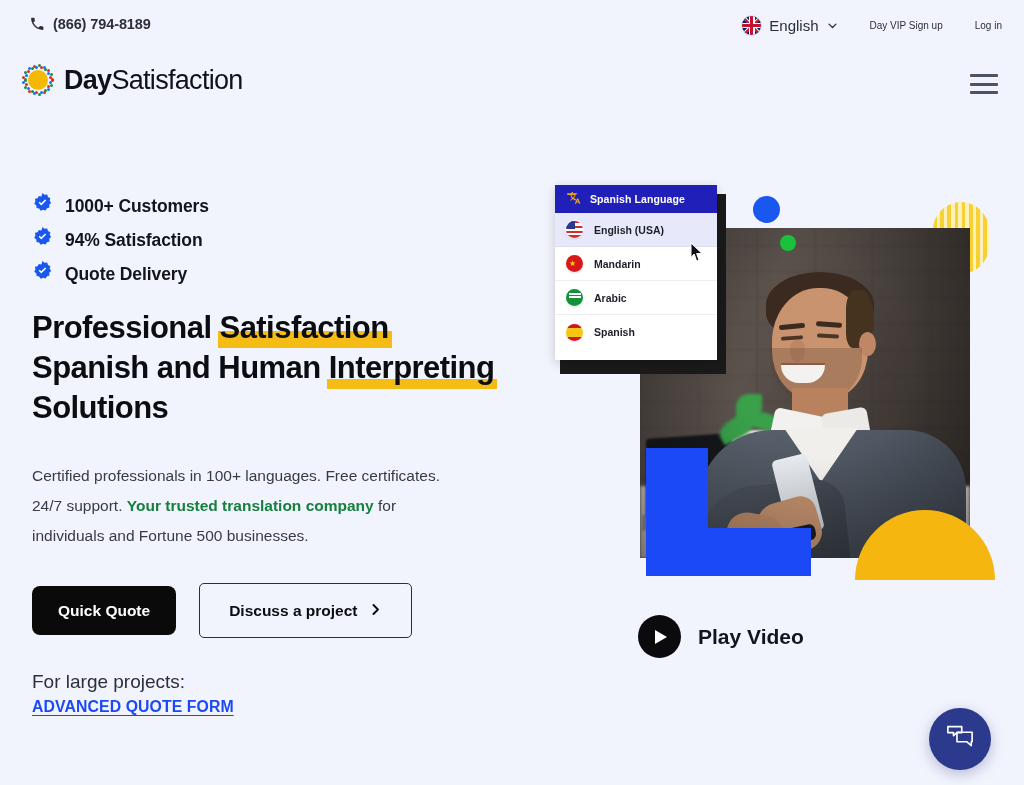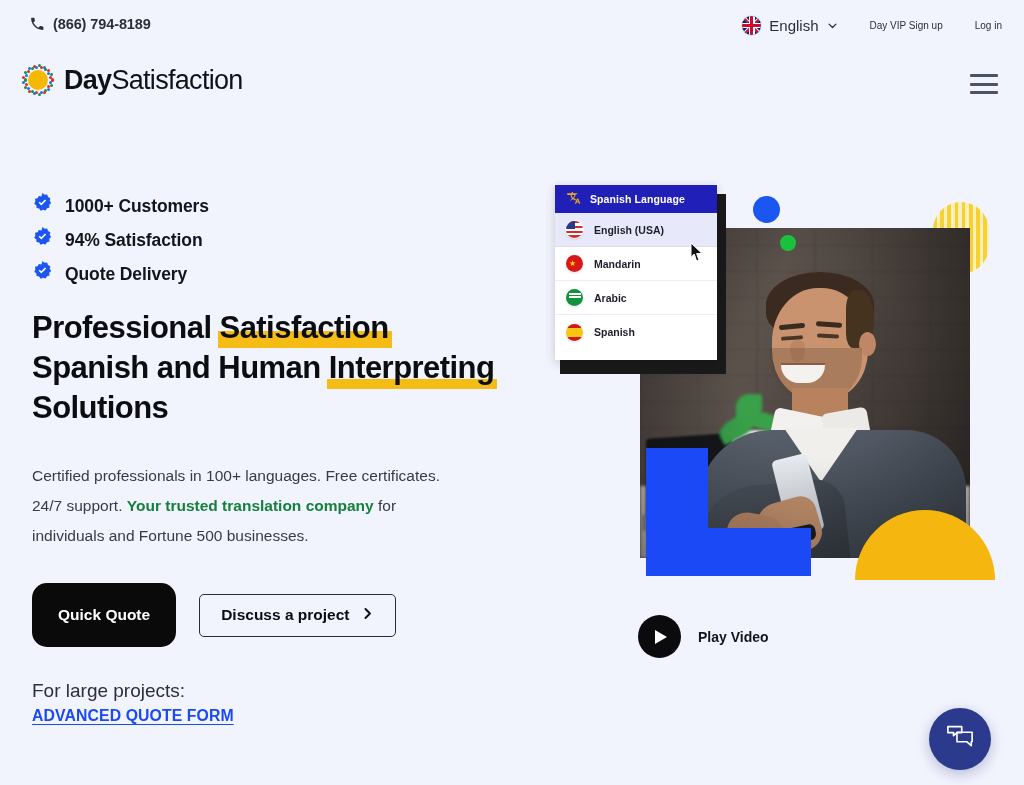--- a/index.html
+++ b/index.html
@@ -54,22 +54,22 @@
 
   .headline { margin-top:23px; font-size:31px; font-weight:800; line-height:40px; color:#0c0d11; letter-spacing:-0.55px; }
   .hl { position:relative; display:inline-block; z-index:1; }
   .hl::before { content:""; position:absolute; left:-2px; right:-3px; bottom:0px; height:17px; background:#f5bc15; z-index:-1; }
   .hl2::before { bottom:-1px; height:10px; }
 
   .lede { margin-top:33px; font-size:15.5px; line-height:30px; color:#373b45; width:420px; }
   .lede b { font-weight:700; color:#15803d; }
 
   .ctas { margin-top:32px; display:flex; align-items:center; gap:23px; }
-  .btn-primary { background:#0a0a0a; color:#fff; font-size:15.5px; font-weight:700; padding:0 26px; height:64px; display:flex; align-items:center; justify-content:center; border:none; border-radius:15px; cursor:pointer; font-family:inherit; }
-  .btn-outline { background:transparent; color:#0c0d11; font-size:15.5px; font-weight:700; padding:0 21px; height:43px; display:flex; align-items:center; gap:11px; border:1.4px solid #2b2f3a; border-radius:5px; cursor:pointer; font-family:inherit; }
+  .btn-primary { background:#0a0a0a; color:#fff; font-size:15.5px; font-weight:700; padding:0 26px; height:49px; display:flex; align-items:center; justify-content:center; border:none; border-radius:8px; cursor:pointer; font-family:inherit; }
+  .btn-outline { background:transparent; color:#0c0d11; font-size:15.5px; font-weight:700; padding:0 29px; height:55px; display:flex; align-items:center; gap:11px; border:1.4px solid #2b2f3a; border-radius:5px; cursor:pointer; font-family:inherit; }
   .btn-outline svg { width:13px; height:13px; }
 
   .largeproj { margin-top:33px; }
   .lp-label { font-size:19px; color:#2b2f3a; }
   .lp-link { display:inline-block; margin-top:5px; font-size:15.8px; font-weight:700; color:#1a49f5; text-decoration:underline; text-underline-offset:3px; cursor:pointer; letter-spacing:0.1px; }
 
   
   .right { position:absolute; left:550px; top:180px; width:460px; height:420px; }
 
   .blue-circle { position:absolute; left:203px; top:16px; width:27px; height:27px; border-radius:50%; background:#1a56f0; }
@@ -135,21 +135,21 @@
   .fl-cn::after { content:"★"; position:absolute; left:3px; top:0px; font-size:8px; color:#f5d400; line-height:17px; }
   .fl-sa { background:#14913b; }
   .fl-sa::after { content:""; position:absolute; left:2.5px; top:7px; width:12px; height:2px; background:#fff; box-shadow:0 -3px 0 #fff; }
   .fl-es { background:linear-gradient(180deg,#d41616 0 26%,#f5c712 26% 74%,#d41616 74% 100%); }
   .cursor-ar { position:absolute; left:140px; top:62px; width:14px; height:20px; z-index:9; }
 
   
   .play-row { position:absolute; left:638px; top:615px; display:flex; align-items:center; gap:17px; cursor:pointer; }
   .play-circle { width:43px; height:43px; border-radius:50%; background:#0b0b0d; display:flex; align-items:center; justify-content:center; }
   .play-tri { width:0; height:0; border-left:12px solid #fff; border-top:7.5px solid transparent; border-bottom:7.5px solid transparent; margin-left:3px; }
-  .play-label { font-size:14px; font-weight:700; color:#14151a; }
+  .play-label { font-size:21px; font-weight:700; color:#14151a; }
 
   
   .chat-fab { position:absolute; left:929px; top:708px; width:62px; height:62px; border-radius:50%; background:#2b3a8c; display:flex; align-items:center; justify-content:center; cursor:pointer; box-shadow:0 4px 14px rgba(30,40,110,.28); }
   .chat-fab svg { width:30px; height:26px; }
 </style>
 </head>
 <body>
 
 <div class="page">
 

